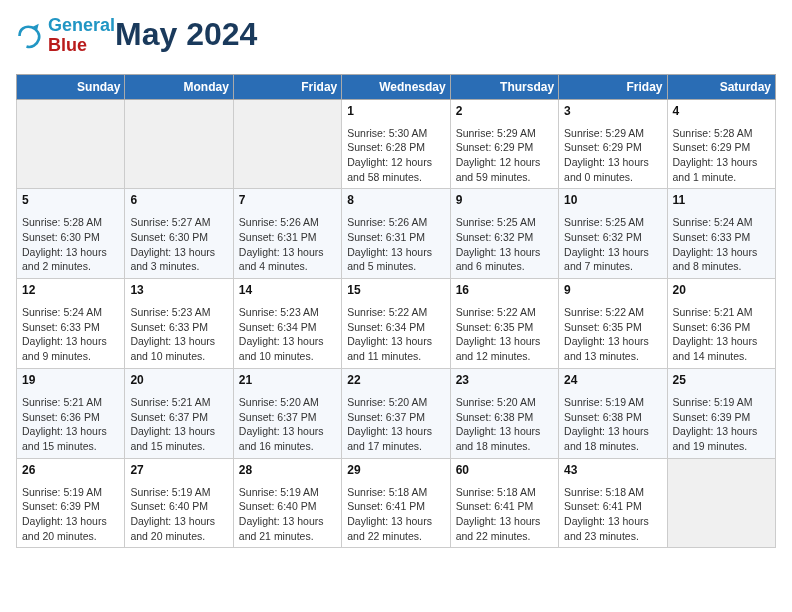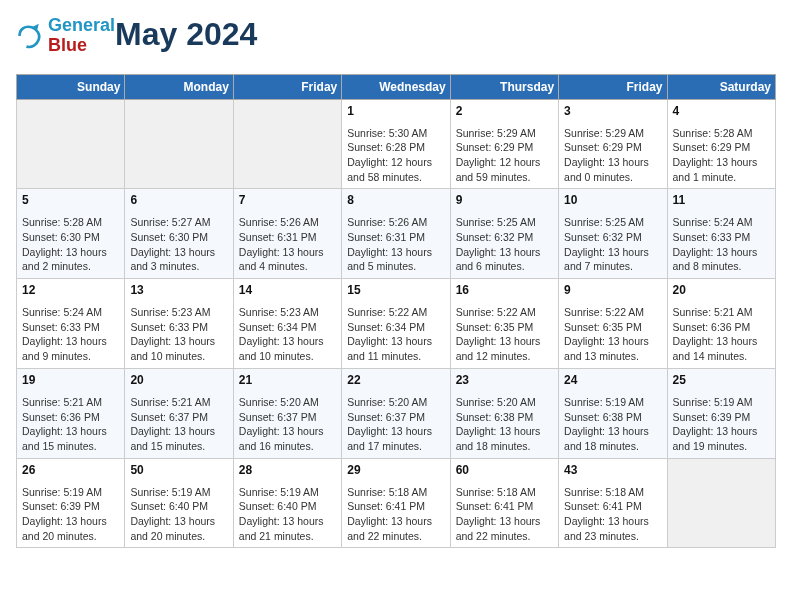--- a/index.html
+++ b/index.html
@@ -232,21 +232,21 @@
           <div class="day-number">25</div>
           <div class="day-info">Sunrise: 5:19 AM<br>Sunset: 6:39 PM<br>Daylight: 13 hours<br>and 19 minutes.</div>
         </td>
       </tr>
       <tr>
         <td>
           <div class="day-number">26</div>
           <div class="day-info">Sunrise: 5:19 AM<br>Sunset: 6:39 PM<br>Daylight: 13 hours<br>and 20 minutes.</div>
         </td>
         <td>
-          <div class="day-number">50</div>
+          <div class="day-number">27</div>
           <div class="day-info">Sunrise: 5:19 AM<br>Sunset: 6:40 PM<br>Daylight: 13 hours<br>and 20 minutes.</div>
         </td>
         <td>
           <div class="day-number">28</div>
           <div class="day-info">Sunrise: 5:19 AM<br>Sunset: 6:40 PM<br>Daylight: 13 hours<br>and 21 minutes.</div>
         </td>
         <td>
           <div class="day-number">29</div>
           <div class="day-info">Sunrise: 5:18 AM<br>Sunset: 6:41 PM<br>Daylight: 13 hours<br>and 22 minutes.</div>
         </td>

